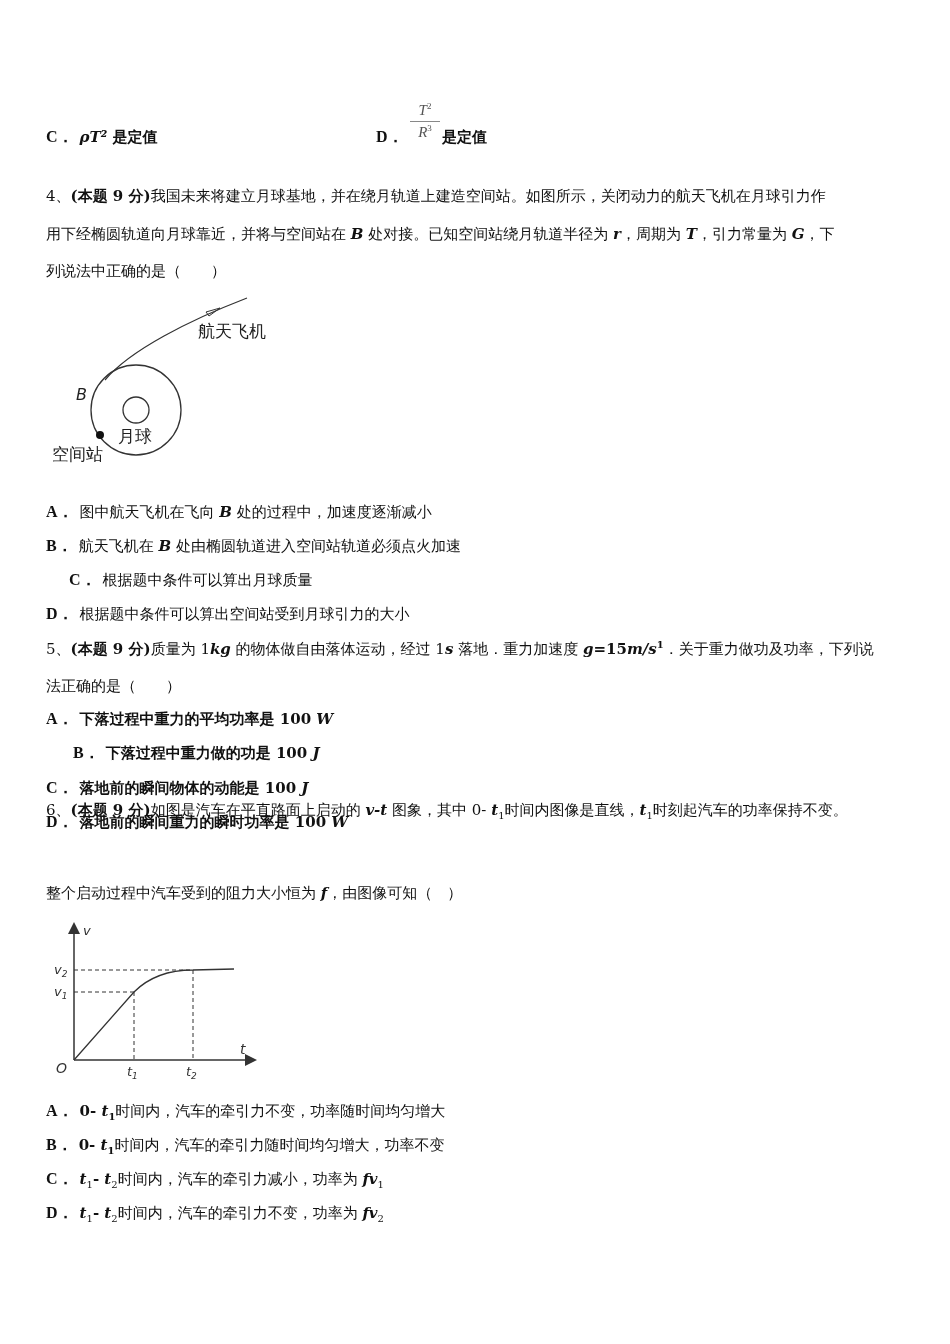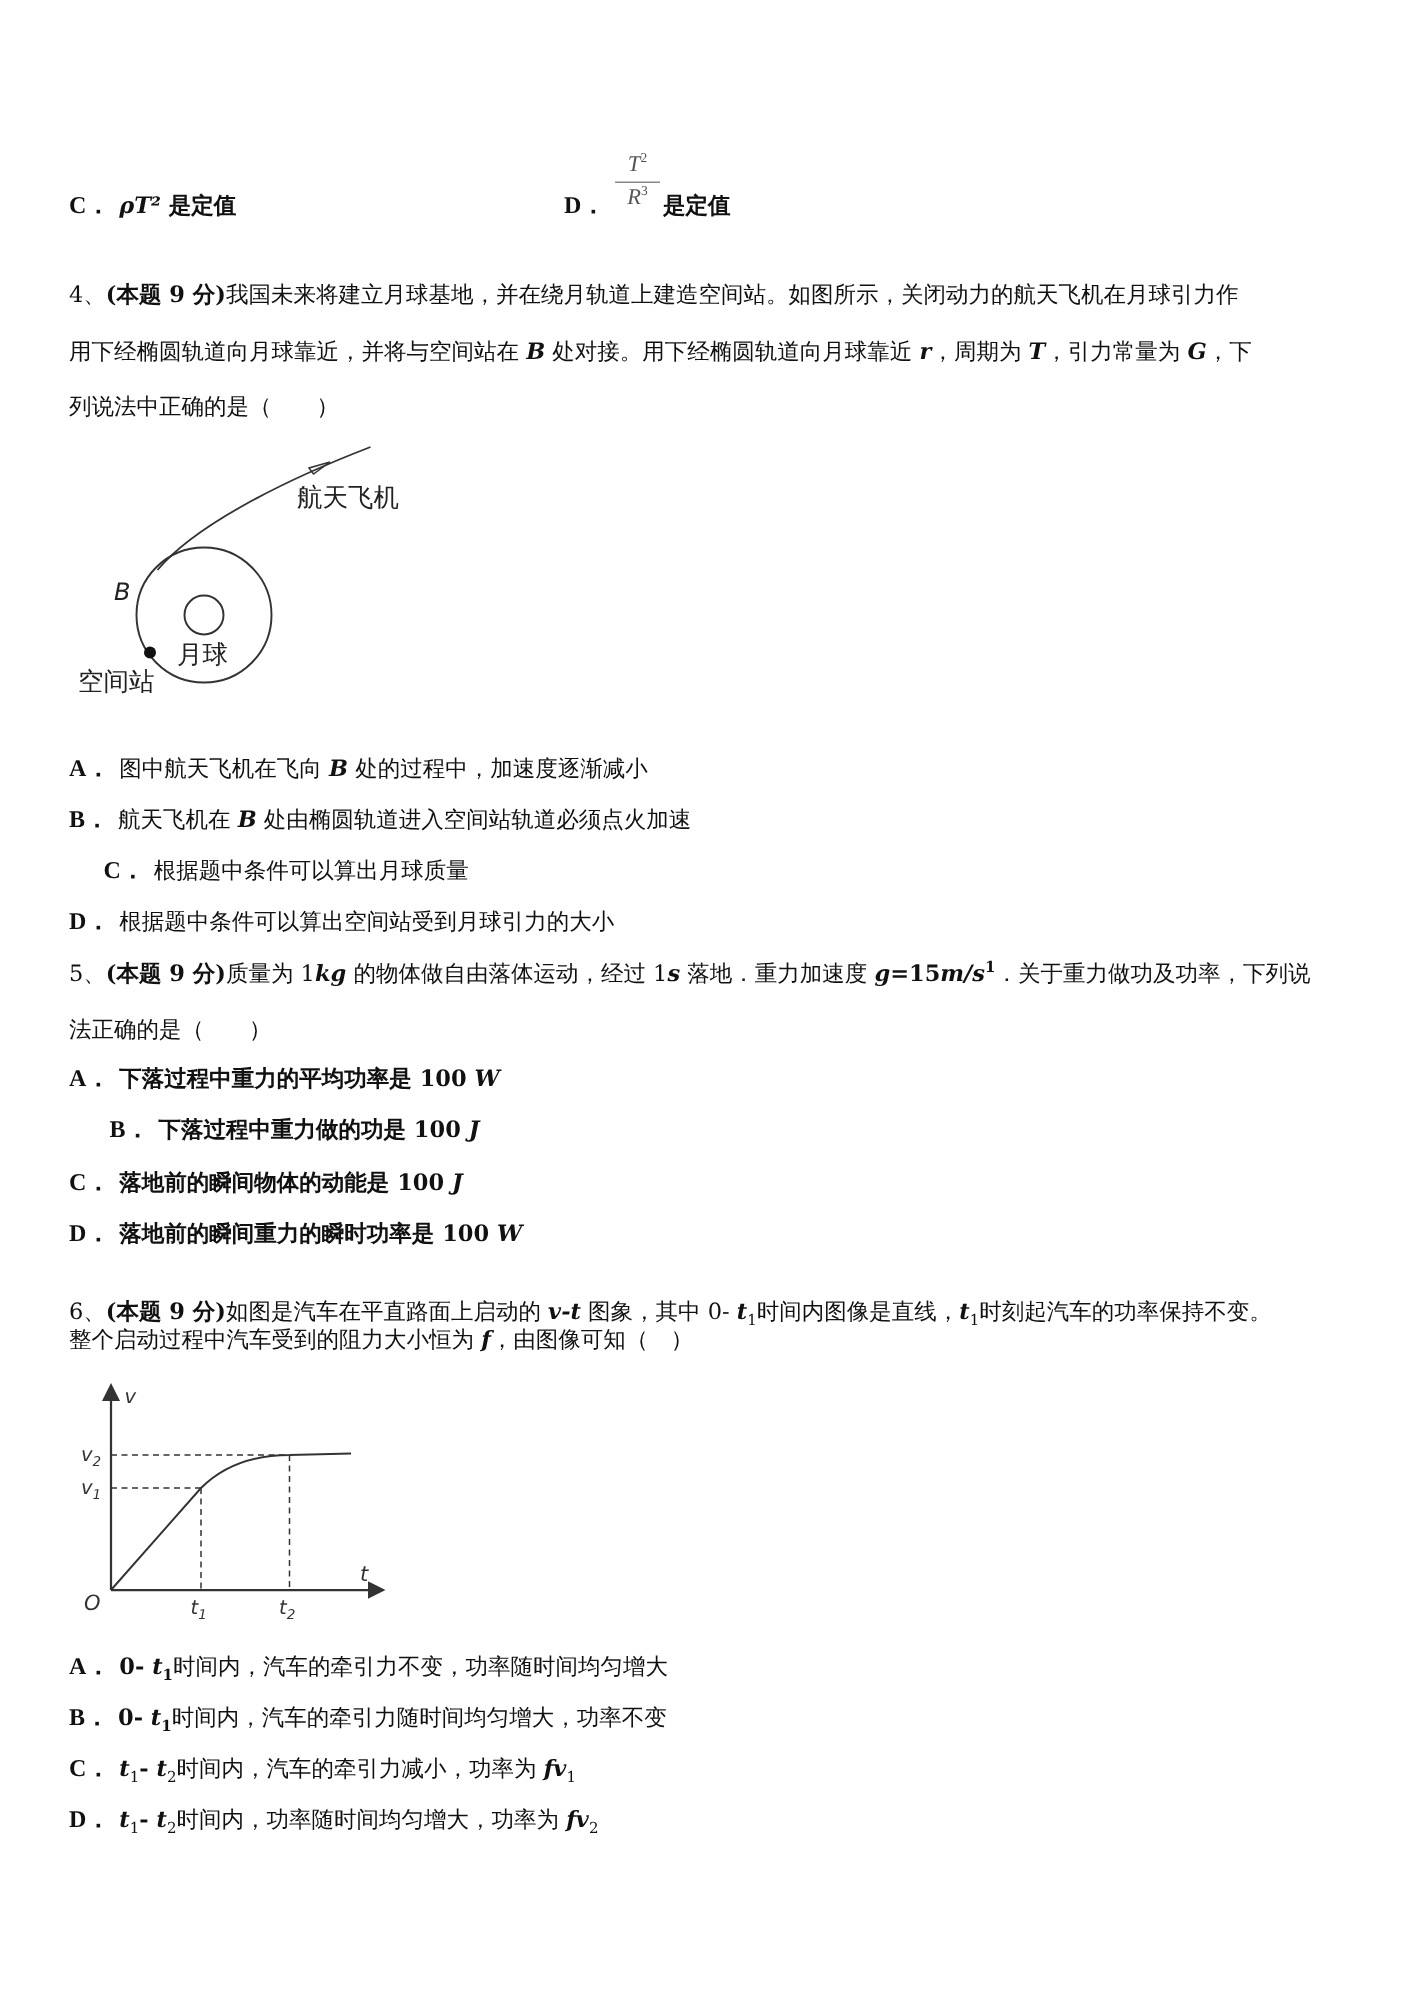--- a/index.html
+++ b/index.html
@@ -39,21 +39,21 @@
 <div class="frac">
   <span class="num"><span>T</span><sup>2</sup></span>
   <span class="den"><span>R</span><sup>3</sup></span>
 </div>
 <div class="line b" style="left:442px; top:127px;">是定值</div>
 
 <div class="line" style="top:186px;">
   <span>4、</span><span class="b">(本题 9 分)</span><span>我国未来将建立月球基地，并在绕月轨道上建造空间站。如图所示，关闭动力的航天飞机在月球引力作</span>
 </div>
 <div class="line" style="top:224px;">
-  <span>用下经椭圆轨道向月球靠近，并将与空间站在 </span><span class="bi">B</span><span> 处对接。用下经椭圆轨道向月球靠近 </span><span class="bi">r</span><span>，周期为 </span><span class="bi">T</span><span>，引力常量为 </span><span class="bi">G</span><span>，下</span>
+  <span>用下经椭圆轨道向月球靠近，并将与空间站在 </span><span class="bi">B</span><span> 处对接。已知空间站绕月轨道半径为 </span><span class="bi">r</span><span>，周期为 </span><span class="bi">T</span><span>，引力常量为 </span><span class="bi">G</span><span>，下</span>
 </div>
 <div class="line" style="top:261px;">列说法中正确的是（　　）</div>
 
 <svg class="fig" style="left:40px; top:290px;" width="260" height="180">
   <path d="M 207 8 C 150 30, 90 60, 65 90" fill="none" stroke="#333" stroke-width="1.2"></path>
   <path d="M 180 18 L 166 22 L 169 26 Z" fill="none" stroke="#333" stroke-width="1"></path>
   <circle cx="96" cy="120" r="45" fill="none" stroke="#333" stroke-width="1.3"></circle>
   <circle cx="96" cy="120" r="13" fill="none" stroke="#333" stroke-width="1.3"></circle>
   <circle cx="60" cy="145" r="4" fill="#111"></circle>
   <text x="158" y="47" font-size="17" fill="#222">航天飞机</text>
@@ -86,21 +86,21 @@
 <div class="line" style="top:743px;margin-left:27px;">
   <span class="lbl">B．</span><span class="b">下落过程中重力做的功是 100 </span><span class="bi">J</span>
 </div>
 <div class="line" style="top:778px;">
   <span class="lbl">C．</span><span class="b">落地前的瞬间物体的动能是 100 </span><span class="bi">J</span>
 </div>
 <div class="line" style="top:812px;text-align:right;">
   <span class="lbl">D．</span><span class="b">落地前的瞬间重力的瞬时功率是 100 </span><span class="bi">W</span>
 </div>
 
-<div class="line" style="top:864px;">
+<div class="line" style="top:800px;">
   <span>6、</span><span class="b">(本题 9 分)</span><span>如图是汽车在平直路面上启动的 </span><span class="bi">v-t</span><span> 图象，其中 0- </span><span class="bi">t</span><sub>1</sub><span>时间内图像是直线，</span><span class="bi">t</span><sub>1</sub><span>时刻起汽车的功率保持不变。</span>
 </div>
 <div class="line" style="top:883px;">
   <span>整个启动过程中汽车受到的阻力大小恒为 </span><span class="bi">f</span><span>，由图像可知（　）</span>
 </div>
 
 <svg class="fig" style="left:46px; top:920px;" width="220" height="160">
   <defs>
     <marker id="arr" markerWidth="8" markerHeight="8" refX="4" refY="4" orient="auto">
       <path d="M0,0 L8,4 L0,8 Z" fill="#333"></path>
@@ -125,14 +125,14 @@
 <div class="line" style="top:1101px;">
   <span class="lbl">A．</span><span class="b">0- </span><span class="bi">t</span><sub class="b">1</sub><span>时间内，汽车的牵引力不变，功率随时间均匀增大</span>
 </div>
 <div class="line" style="top:1135px;">
   <span class="lbl">B．</span><span class="b">0- </span><span class="bi">t</span><sub class="b">1</sub><span>时间内，汽车的牵引力随时间均匀增大，功率不变</span>
 </div>
 <div class="line" style="top:1169px;">
   <span class="lbl">C．</span><span class="bi">t</span><sub>1</sub><span class="b">- </span><span class="bi">t</span><sub>2</sub><span>时间内，汽车的牵引力减小，功率为 </span><span class="bi">fv</span><sub>1</sub>
 </div>
 <div class="line" style="top:1203px;">
-  <span class="lbl">D．</span><span class="bi">t</span><sub>1</sub><span class="b">- </span><span class="bi">t</span><sub>2</sub><span>时间内，功率随时间均匀增大，功率为 </span><span class="bi">fv</span><sub>2</sub>
+  <span class="lbl">D．</span><span class="bi">t</span><sub>1</sub><span class="b">- </span><span class="bi">t</span><sub>2</sub><span>时间内，汽车的牵引力不变，功率为 </span><span class="bi">fv</span><sub>2</sub>
 </div>
 
 </body></html>

